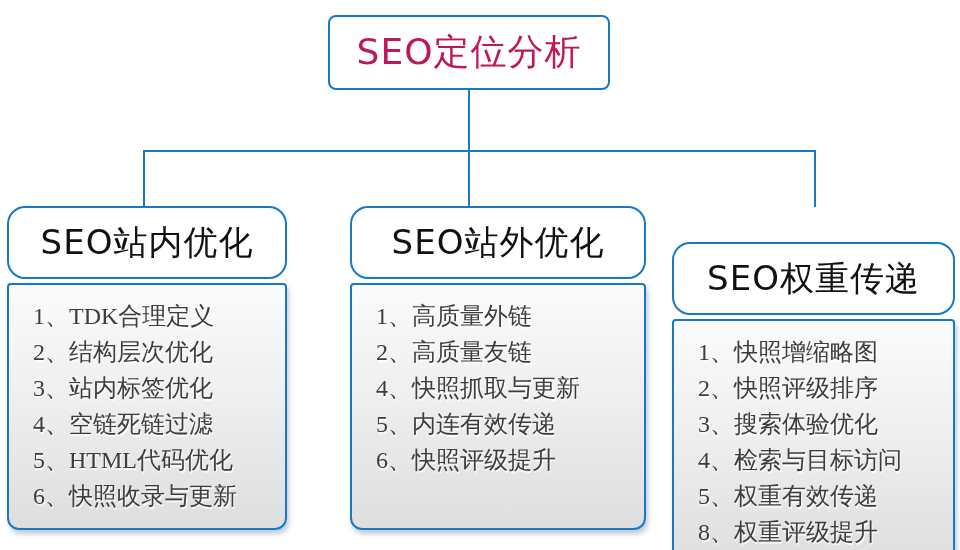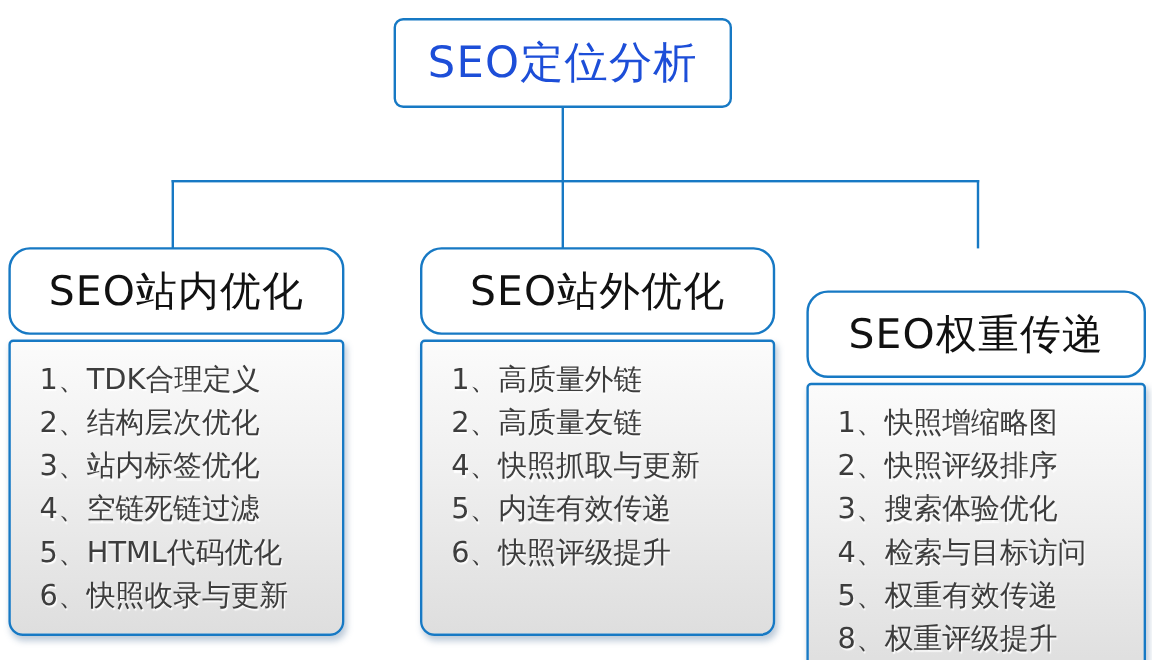--- a/index.html
+++ b/index.html
@@ -19,21 +19,21 @@
   .root-box {
     position: absolute;
     left: 328px; top: 15px;
     width: 282px; height: 75px;
     background: #ffffff;
     border: 2px solid var(--accent);
     border-radius: 8px;
     display: flex; align-items: center; justify-content: center;
     font-size: 36px;
     font-weight: 400;
-    color: #1d4ed8;
+    color: #be185d;
     letter-spacing: 1px;
   }
   
   .line {
     position: absolute;
     background: var(--accent);
   }
   .line.v-root   { left: 468px; top: 90px;  width: 2px;  height: 60px; }
   .line.h-main   { left: 143px; top: 150px; width: 673px; height: 2px; }
   .line.v-left   { left: 143px; top: 150px; width: 2px;  height: 57px; }
@@ -64,20 +64,21 @@
     box-shadow: 2px 4px 5px rgba(110, 140, 170, 0.45);
     padding: 13px 10px 0 24px;
     list-style: none;
   }
   .col-list li {
     font-size: 24px;
     line-height: 36px;
     color: #3d3d3d;
     text-shadow: 1px 2px 1px rgba(255,255,255,0.95);
     white-space: nowrap;
+    font-family: Liberation Serif, serif;
   }
 </style>
 </head>
 <body>
 
 <div class="canvas">
 
   <div class="root-box">
     <span>SEO定位分析</span>
   </div>

